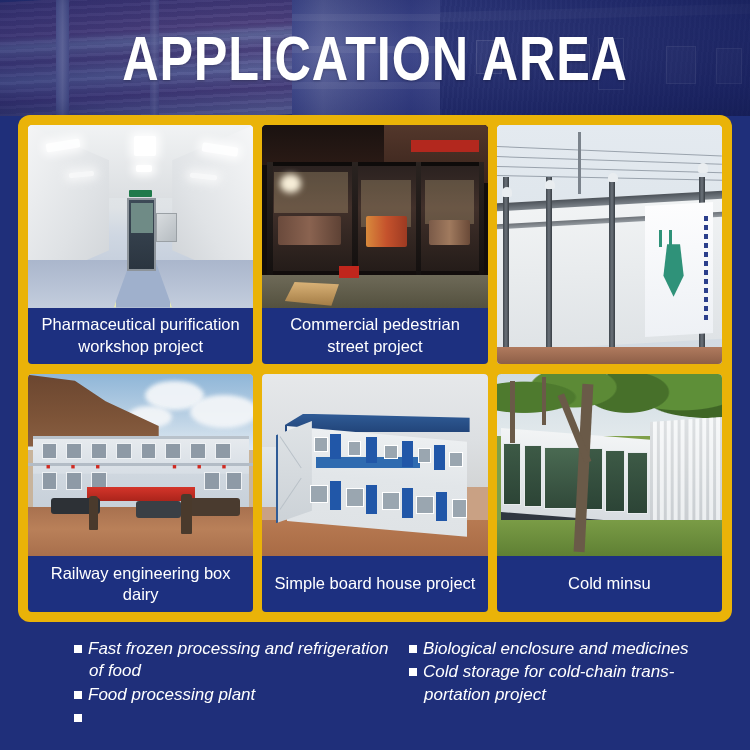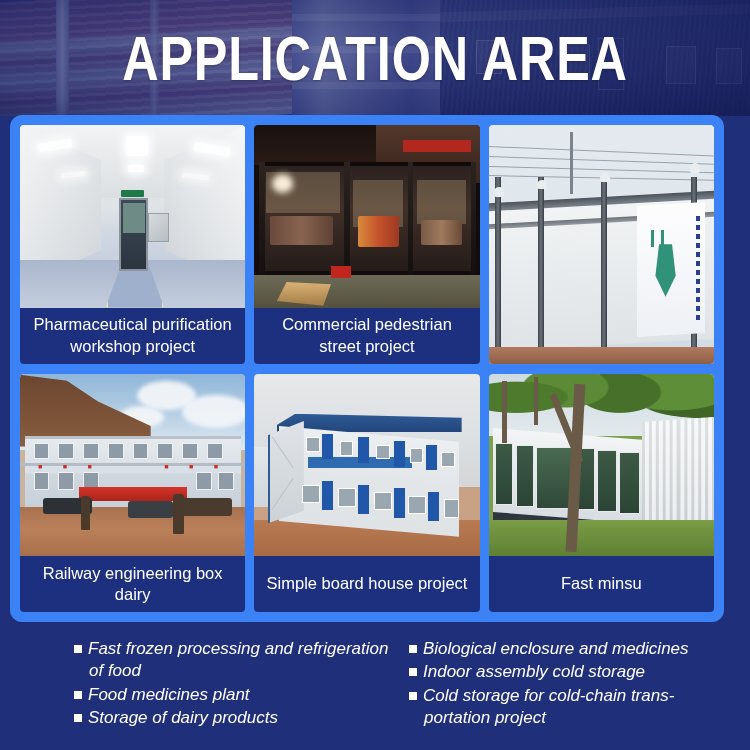--- a/index.html
+++ b/index.html
@@ -86,23 +86,23 @@
     color: #ffffff;
     font-family: "Liberation Sans Narrow", "Liberation Sans", sans-serif;
     font-size: 63px; font-weight: bold; letter-spacing: 1px;
     transform: scaleX(0.80); transform-origin: center center;
     white-space: nowrap;
     text-shadow: 0 1px 3px rgba(0,0,0,0.25);
   }
 
   
   .card {
-    position: absolute; left: 10px; top: 115px;
+    position: absolute; left: 18px; top: 115px;
     width: 714px; height: 507px;
-    background: #3b82f6; border-radius: 12px;
+    background: #eab308; border-radius: 12px;
     padding: 10px 10px 10px 10px;
   }
   .grid {
     display: grid;
     grid-template-columns: repeat(3, 1fr);
     grid-template-rows: repeat(2, 1fr);
     column-gap: 9px; row-gap: 10px;
     width: 100%; height: 100%;
   }
   .tile { position: relative; border-radius: 4px; overflow: hidden;
@@ -494,30 +494,29 @@
           <div class="glass" style="left:58%; top:43%; width:9%;  height:34%;"></div>
           <div class="side"></div>
           <div class="base"></div>
           <div class="grass"></div>
           <div class="trunk" style="left:36%; top:6%; width:5%; height:92%; transform:rotate(3deg);"></div>
           <div class="trunk" style="left:33%; top:10%; width:3%; height:40%; transform:rotate(-22deg);"></div>
           <div class="trunk" style="left:6%;  top:4%; width:2%; height:34%;"></div>
           <div class="trunk" style="left:20%; top:2%; width:2%; height:26%;"></div>
         </div>
       </div>
-      <div class="caption one-line">Fast minsu</div>
+      <div class="caption one-line">Cold minsu</div>
     </div>
 
   </div>
 </div>
 
 <div class="bullets">
   <div class="bcol">
     <div class="bitem"><span class="bsq"></span><span>Fast frozen processing and refrigeration of food</span></div>
-    <div class="bitem"><span class="bsq"></span><span>Food medicines plant</span></div>
-    <div class="bitem"><span class="bsq"></span><span>Storage of dairy products</span></div>
+    <div class="bitem"><span class="bsq"></span><span>Food processing plant</span></div>
+    <div class="bitem"><span class="bsq"></span></div>
   </div>
   <div class="bcol right">
     <div class="bitem"><span class="bsq"></span><span>Biological enclosure and medicines</span></div>
-    <div class="bitem"><span class="bsq"></span><span>Indoor assembly cold storage</span></div>
     <div class="bitem"><span class="bsq"></span><span>Cold storage for cold-chain trans-portation project</span></div>
   </div>
 </div>
 
 </body></html>

